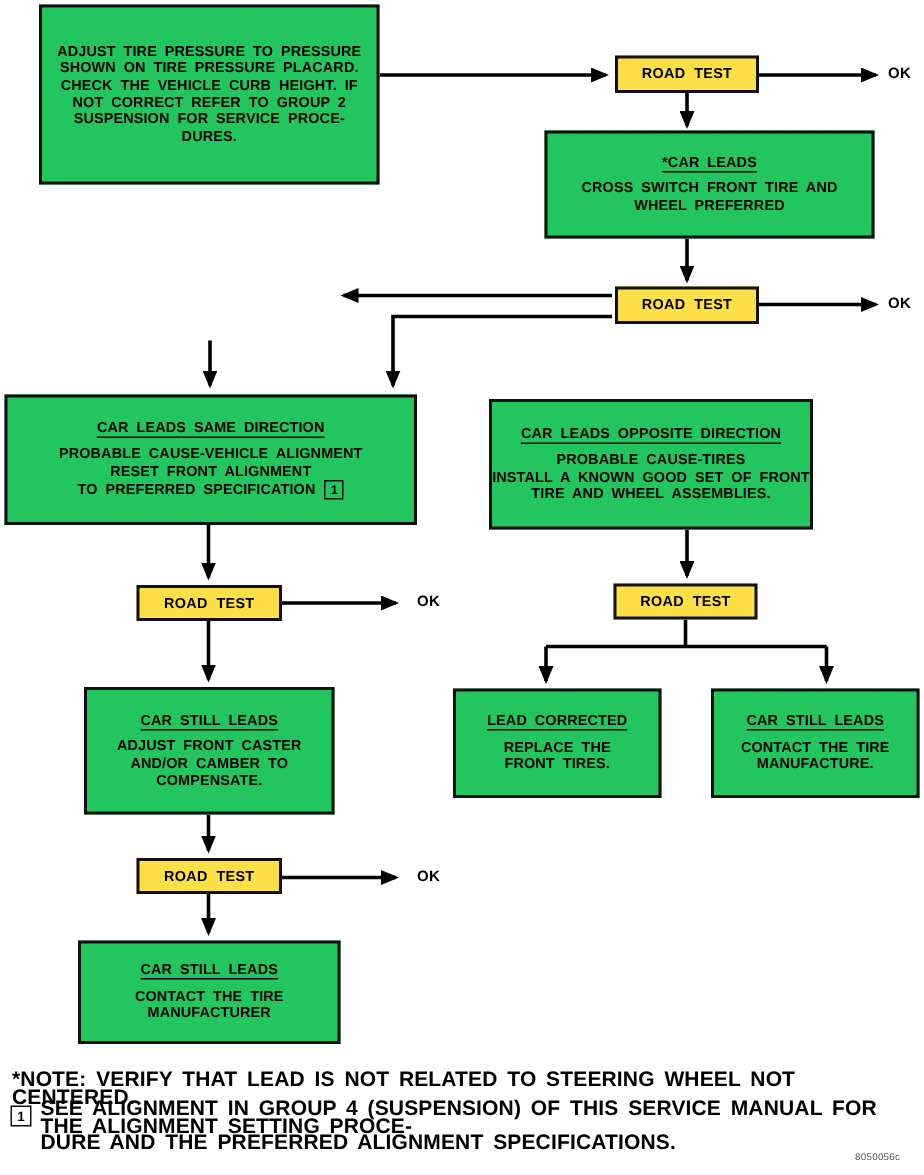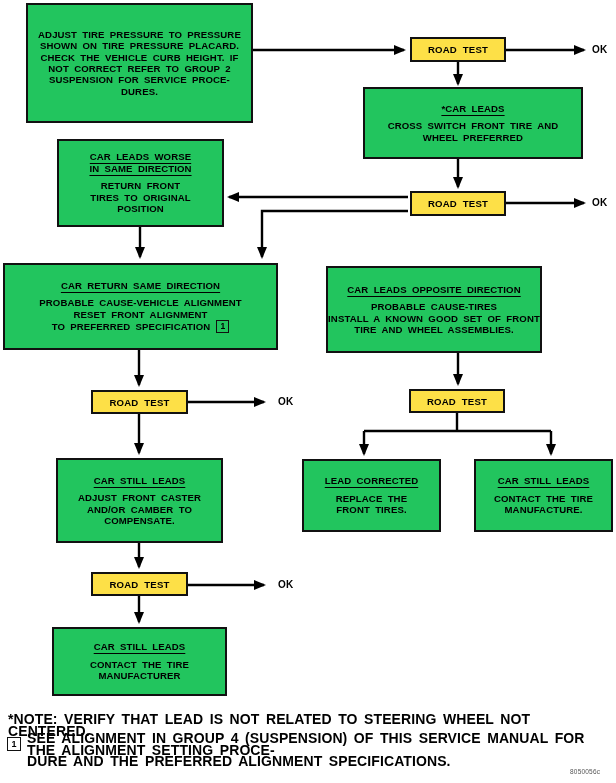--- a/index.html
+++ b/index.html
@@ -131,30 +131,23 @@
     <div class="title">*CAR LEADS</div>
     <div class="body">CROSS SWITCH FRONT TIRE AND
 WHEEL PREFERRED</div>
   </div>
 
   <div class="rt" style="left:410px;top:191px;width:96px;height:25px;">
     <span>ROAD TEST</span>
   </div>
   <div class="ok" style="left:592px;top:197px;">OK</div>
 
-  <div class="node" style="left:57px;top:139px;width:167px;height:88px;">
-    <div class="title">CAR LEADS WORSE
-IN SAME DIRECTION</div>
-    <div class="body">RETURN FRONT
-TIRES TO ORIGINAL
-POSITION</div>
-  </div>
 
   <div class="node" style="left:3px;top:263px;width:275px;height:87px;">
-    <div class="title">CAR RETURN SAME DIRECTION</div>
+    <div class="title">CAR LEADS SAME DIRECTION</div>
     <div class="body">PROBABLE CAUSE-VEHICLE ALIGNMENT
 RESET FRONT ALIGNMENT</div>
     <div class="lastline">
       <span>TO PREFERRED SPECIFICATION</span>
       <span class="refbox">1</span>
     </div>
   </div>
 
   <div class="node" style="left:326px;top:266px;width:216px;height:87px;">
     <div class="title">CAR LEADS OPPOSITE DIRECTION</div>

